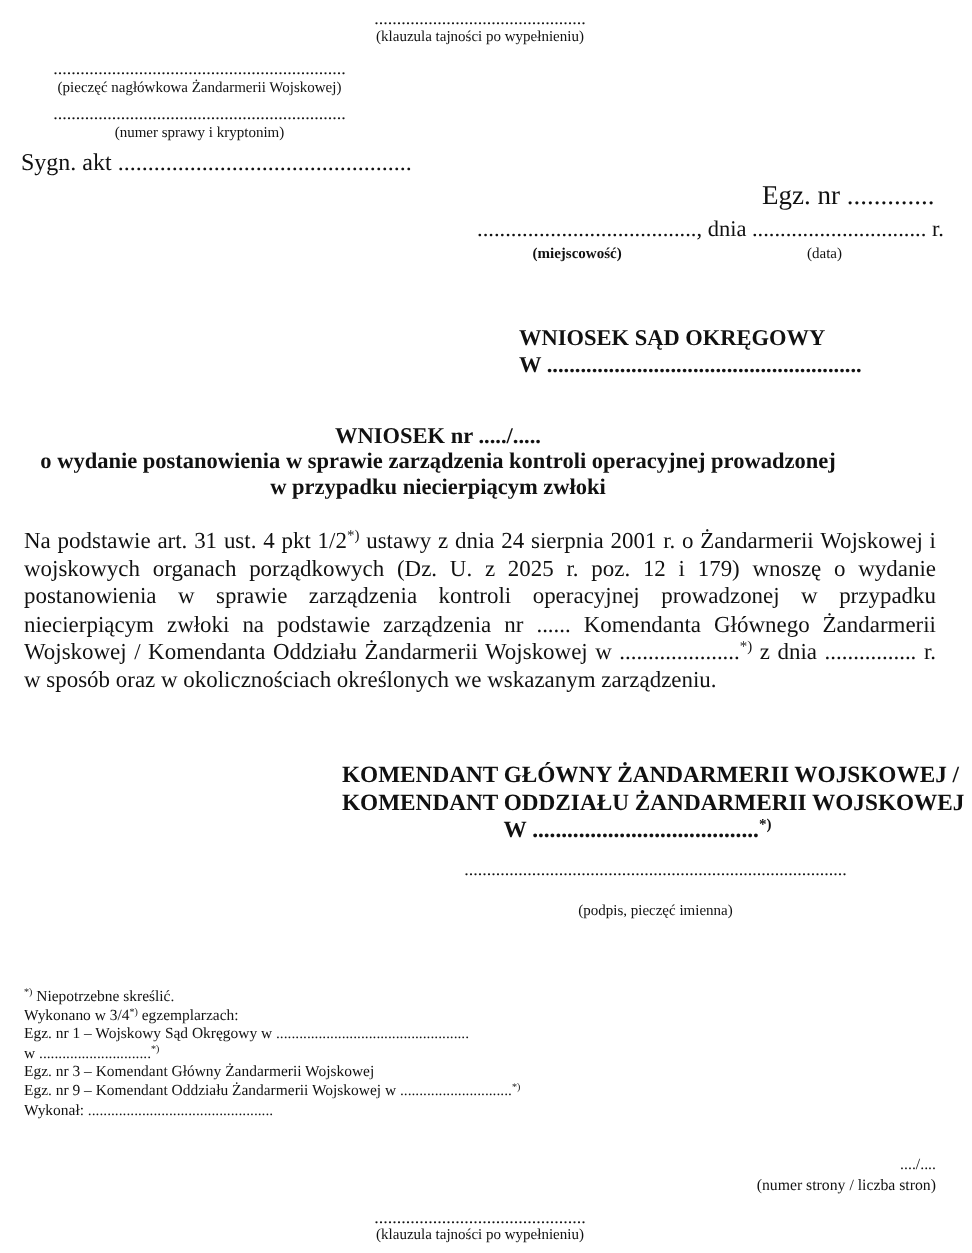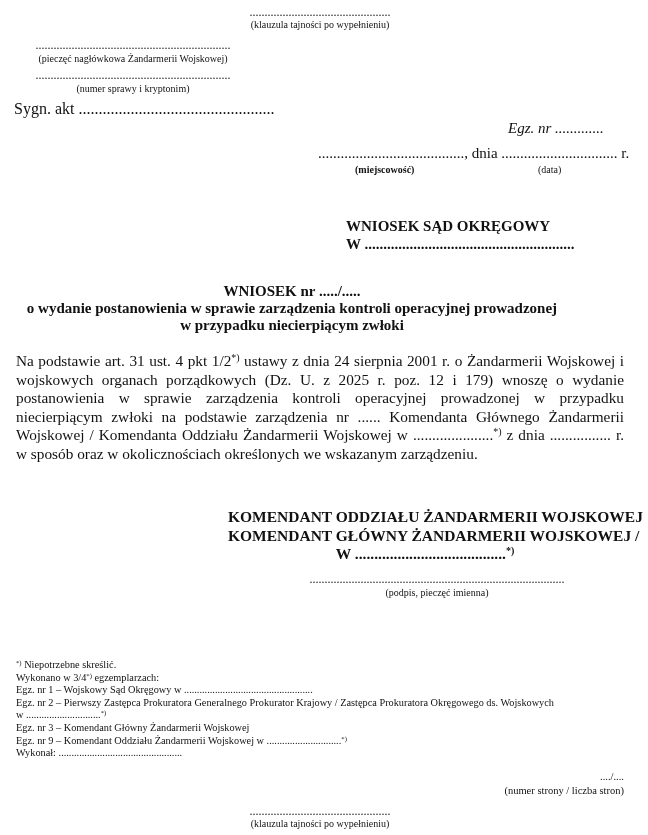--- a/index.html
+++ b/index.html
@@ -17,40 +17,40 @@
   #top-clause .dots { font-size: 12px; line-height: 10px; }
   #top-clause .caption { margin-top: 2px; }
 
   #stamp { left: 14px; top: 40px; width: 238px; text-align: center; }
   #stamp .dots, #casenum .dots { font-size: 12px; line-height: 10px; }
   #stamp .caption, #casenum .caption { margin-top: 3px; }
   #casenum { left: 14px; top: 70px; width: 238px; text-align: center; }
 
   #sygn { left: 14px; top: 100px; font-size: 16px; }
 
-  #egz { left: 508px; top: 120px; font-size: 15px; font-style: italic; }
+  #egz { left: 508px; top: 120px; font-size: 18px; }
 
   #place-date { left: 318px; top: 145px; font-size: 15px; }
   #place-cap { left: 355px; top: 164px; font-weight: bold; }
   #date-cap { left: 538px; top: 164px; }
 
   #court { left: 346px; top: 217px; font-size: 15px; font-weight: bold; line-height: 18px; }
 
   #title-block { left: 0; top: 283px; width: 584px; text-align: center; font-weight: bold; font-size: 15px; line-height: 17px; }
 
   #body-text {
     left: 16px; top: 352px; width: 608px; font-size: 15.3px; line-height: 18.5px;
     white-space: normal; text-align: justify;
   }
 
   #commander { left: 228px; top: 508px; width: 394px; text-align: center; font-weight: bold; font-size: 15.5px; line-height: 18.5px; }
 
   #signature { left: 268px; top: 574px; width: 338px; text-align: center; }
   #signature .dots { font-size: 12px; line-height: 10px; }
-  #signature .caption { margin-top: 3px; }
+  #signature .caption { margin-top: 18px; }
 
   #footnotes { left: 16px; top: 659px; font-size: 10.3px; line-height: 12.6px; }
   #footnotes div { white-space: nowrap; }
 
   #page-num { left: 470px; top: 770px; width: 154px; text-align: right; font-size: 10.5px; line-height: 14px; }
 
   #bottom-clause { left: 232px; top: 806px; width: 176px; text-align: center; }
   #bottom-clause .dots { font-size: 12px; line-height: 10px; }
   #bottom-clause .caption { margin-top: 2px; }
 </style>
@@ -97,35 +97,34 @@
 
 <div id="title-block" class="abs">
   <div>WNIOSEK nr ...../.....</div>
   <div>o wydanie postanowienia w sprawie zarządzenia kontroli operacyjnej prowadzonej</div>
   <div>w przypadku niecierpiącym zwłoki</div>
 </div>
 
 <div id="body-text" class="abs"><span>Na podstawie art. 31 ust. 4 pkt 1/2</span><sup>*)</sup><span> ustawy z dnia 24 sierpnia 2001 r. o Żandarmerii Wojskowej i wojskowych organach porządkowych (Dz. U. z 2025 r. poz. 12 i 179) wnoszę o wydanie postanowienia w sprawie zarządzenia kontroli operacyjnej prowadzonej w przypadku niecierpiącym zwłoki na podstawie zarządzenia nr ...... Komendanta Głównego Żandarmerii Wojskowej / Komendanta Oddziału Żandarmerii Wojskowej w .....................</span><sup>*)</sup><span> z dnia ................ r. w sposób oraz w okolicznościach określonych we wskazanym zarządzeniu.</span></div>
 
 <div id="commander" class="abs">
+  <div>KOMENDANT GŁÓWNY ŻANDARMERII WOJSKOWEJ /</div>
   <div>KOMENDANT ODDZIAŁU ŻANDARMERII WOJSKOWEJ</div>
-  <div>KOMENDANT GŁÓWNY ŻANDARMERII WOJSKOWEJ /</div>
   <div><span>W .......................................</span><sup>*)</sup></div>
 </div>
 
 <div id="signature" class="abs">
   <div class="dots">.....................................................................................</div>
   <div class="caption">(podpis, pieczęć imienna)</div>
 </div>
 
 <div id="footnotes" class="abs">
   <div><sup>*)</sup><span> Niepotrzebne skreślić.</span></div>
   <div><span>Wykonano w 3/4</span><sup>*)</sup><span> egzemplarzach:</span></div>
   <div>Egz. nr 1 – Wojskowy Sąd Okręgowy w ..................................................</div>
-  <div>Egz. nr 2 – Pierwszy Zastępca Prokuratora Generalnego Prokurator Krajowy / Zastępca Prokuratora Okręgowego ds. Wojskowych</div>
   <div><span>w .............................</span><sup>*)</sup></div>
   <div>Egz. nr 3 – Komendant Główny Żandarmerii Wojskowej</div>
   <div><span>Egz. nr 9 – Komendant Oddziału Żandarmerii Wojskowej w .............................</span><sup>*)</sup></div>
   <div>Wykonał: ................................................</div>
 </div>
 
 <div id="page-num" class="abs">
   <div>..../....</div>
   <div>(numer strony / liczba stron)</div>
 </div>

